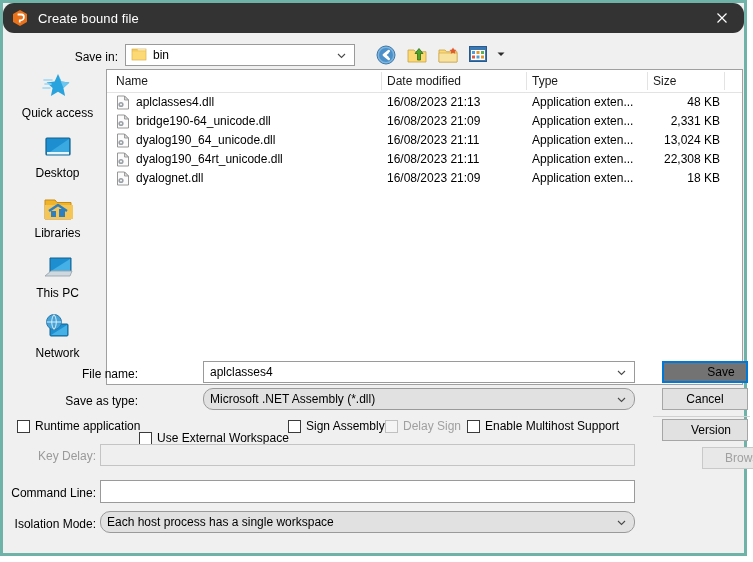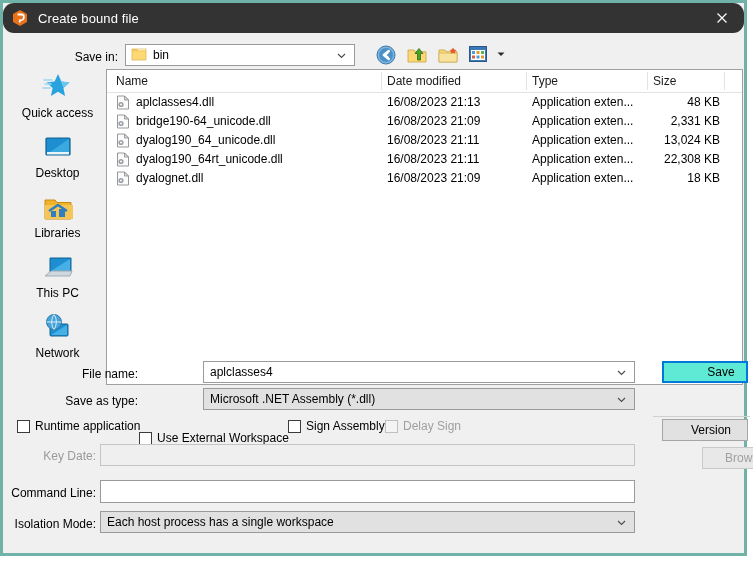--- a/index.html
+++ b/index.html
@@ -57,28 +57,28 @@
   .c-size{left:495px;width:118px;text-align:right;}
   .ficon{position:absolute;left:9px;top:2px;}
 
   
   .lbl{position:absolute;font-size:12px;text-align:right;}
   .lbl.dis{color:#9a9a9a;}
   .fld{position:absolute;box-sizing:border-box;border:1px solid #9a9a9a;background:#fff;
        height:22px;display:flex;align-items:center;font-size:12px;}
   .fld .v{margin-left:6px;}
   .fld .chev{position:absolute;right:7px;top:5px;}
-  .fld.grey{background:#e1e1e1;}
+  .fld.grey{background:#e1e1e1;border-radius:10px;}
   .fld.disabled{background:#efefef;border-color:#c4c4c4;}
 
   
   .btn{position:absolute;box-sizing:border-box;width:86px;height:22px;background:#e1e1e1;
        border:1px solid #a6a6a6;display:flex;align-items:center;justify-content:center;
        font-size:12px;color:#000;}
-  .btn.focus{border:2px solid #0078d7;background:#5eead4;padding-left:32px;}
+  .btn.focus{border:2px solid #0078d7;background:#737373;padding-left:32px;}
   .btn.disabled{color:#a0a0a0;border-color:#c9c9c9;background:#e8e8e8;}
   .sep{position:absolute;background:#d0d0d0;height:1px;}
 
   
   .cbrow{position:absolute;left:0;top:386px;width:100%;height:20px;}
   .cb{position:absolute;display:flex;align-items:center;font-size:12px;}
   .cb .box{width:13px;height:13px;border:1px solid #3b3b3b;background:#fff;box-sizing:border-box;
            margin-right:5px;flex:0 0 auto;}
   .cb.dis{color:#a0a0a0;}
   .cb.dis .box{border-color:#c0c0c0;background:#f4f4f4;}
@@ -330,20 +330,21 @@
     <div class="fld grey" style="left:200px;top:355px;width:432px;">
       <span class="v">Microsoft .NET Assembly (*.dll)</span>
       <span class="chev">
         <svg width="11" height="11" viewBox="0 0 11 11">
             <path d="M2 4 L5.5 7.5 L9 4" stroke="#4a4a4a" stroke-width="1.1" fill="none"></path>
           </svg>
       </span>
     </div>
 
     <div class="btn focus" style="left:659px;top:328px;">Save</div>
+    <div class="btn" style="left:659px;top:355px;">Cancel</div>
     <div class="sep" style="left:650px;top:383px;width:97px;"></div>
     <div class="btn" style="left:659px;top:386px;padding-left:12px;">Version</div>
     <div class="btn disabled" style="left:659px;top:414px;margin-left:40px;">Browse</div>
 
     <div class="cbrow">
       <label class="cb" style="left:14px;top:0;">
         <span class="box"></span>
         <span>Runtime application</span>
       </label>
       <label class="cb" style="left:136px;top:12px;text-align:right;">
@@ -351,23 +352,27 @@
         <span>Use External Workspace</span>
       </label>
       <label class="cb" style="left:285px;top:0;">
         <span class="box"></span>
         <span>Sign Assembly</span>
       </label>
       <label class="cb dis" style="left:382px;top:0;">
         <span class="box"></span>
         <span>Delay Sign</span>
       </label>
-    </div>
-
-    <div class="lbl dis" style="left:8px;top:416px;width:85px;">Key Date:</div>
+      <label class="cb" style="left:464px;top:0;">
+        <span class="box"></span>
+        <span>Enable Multihost Support</span>
+      </label>
+    </div>
+
+    <div class="lbl dis" style="left:8px;top:416px;width:85px;">Key Delay:</div>
     <div class="fld disabled" style="left:97px;top:411px;width:535px;">
       <span class="v"></span>
     </div>
 
     <div class="lbl" style="left:8px;top:453px;width:85px;">Command Line:</div>
     <div class="fld" style="left:97px;top:447px;width:535px;height:23px;">
       <span class="v"></span>
     </div>
 
     <div class="lbl" style="left:8px;top:484px;width:85px;">Isolation Mode:</div>

